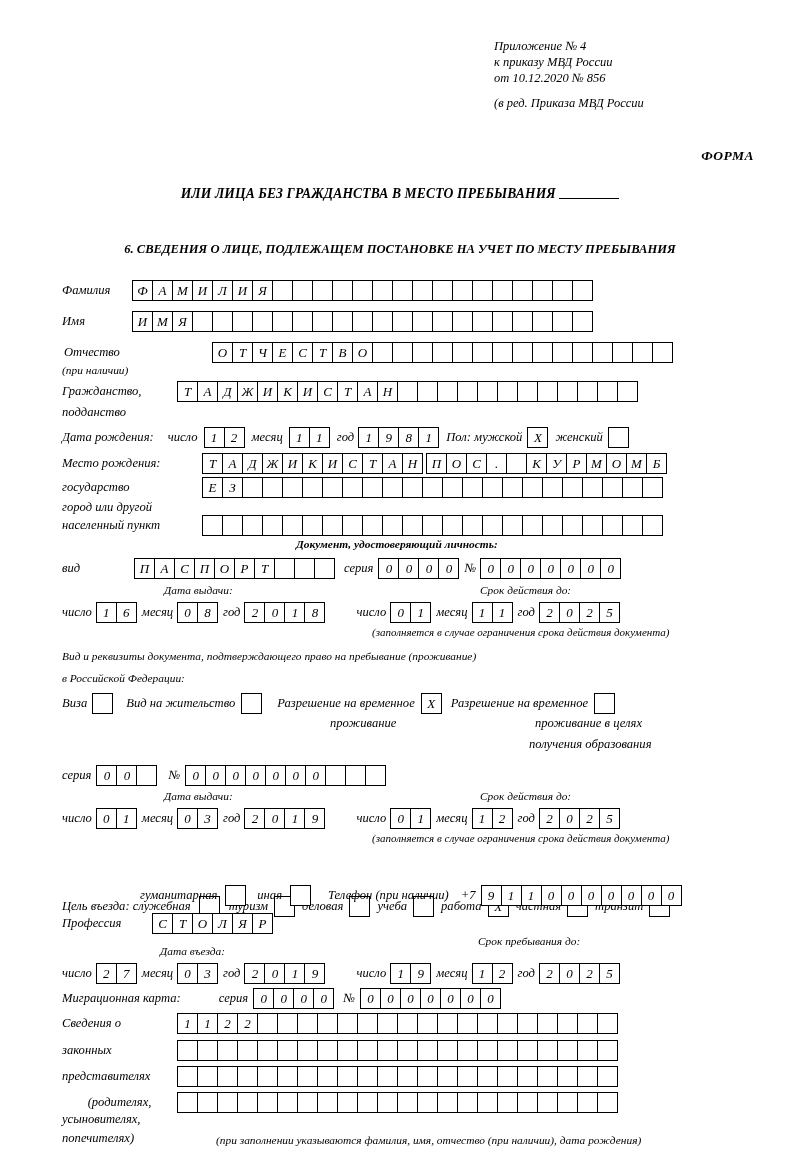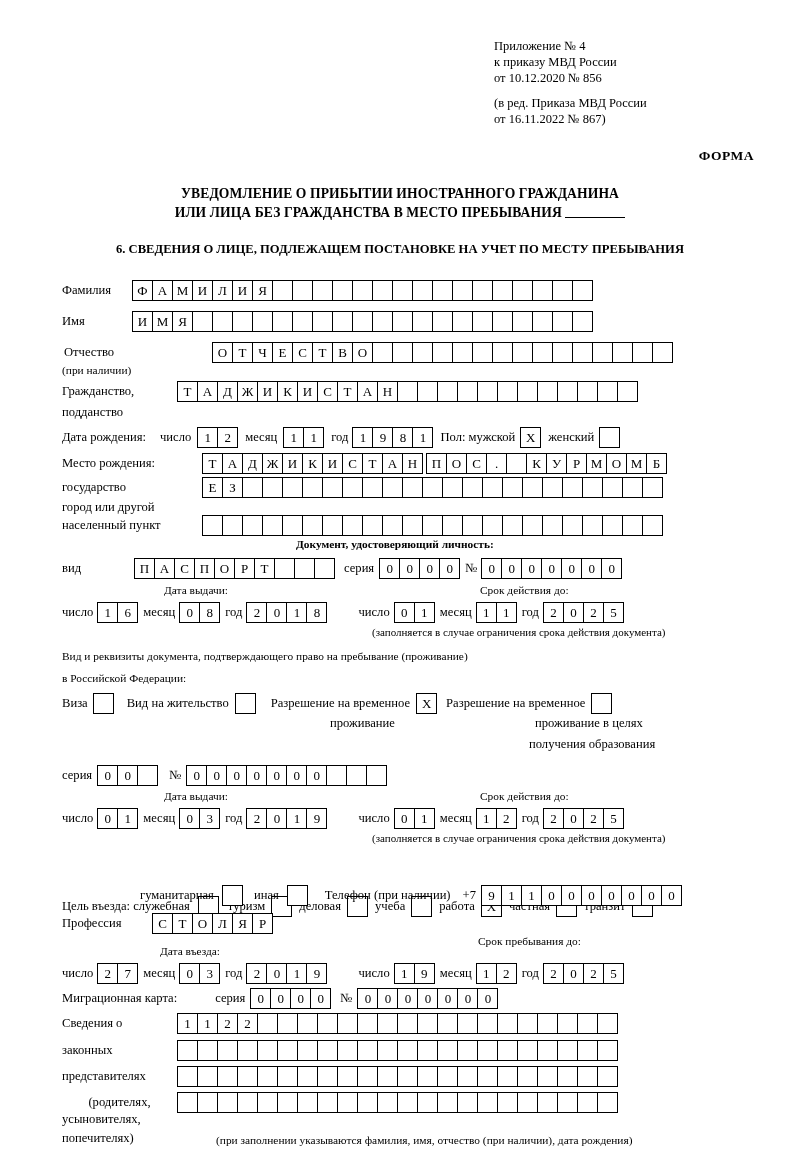--- a/index.html
+++ b/index.html
@@ -3,21 +3,21 @@
 <meta charset="utf-8">
 <style>
   html,body{margin:0;padding:0;background:#fff;}
   body{
     width:800px;height:1163px;
     font-family:"Liberation Serif", serif;
     color:#000;
     position:relative;
     overflow:hidden;
   }
-  .page{position:relative;width:800px;height:814px;padding:0;box-sizing:border-box;}
+  .page{position:relative;width:800px;height:814px;padding:0;box-sizing:border-box;font-style:italic;}
 
   
   .hdr{
     position:absolute; top:38px; right:46px; width:260px;
     font-size:12.5px; line-height:16px; text-align:left;
   }
   .hdr .l{display:block;white-space:nowrap;}
   .hdr .gap{height:9px;}
   .forma{
     position:absolute; top:148px; right:46px;
@@ -62,26 +62,24 @@
 <body>
 
 <div class="page">
 
   <div class="hdr">
     <span class="l">Приложение № 4</span>
     <span class="l">к приказу МВД России</span>
     <span class="l">от 10.12.2020 № 856</span>
     <div class="gap"></div>
     <span class="l">(в ред. Приказа МВД России</span>
-    <span class="l">от 16.11.2022 № 867)</span>
   </div>
   <div class="forma">ФОРМА</div>
 
   <div class="title">
-    <div>УВЕДОМЛЕНИЕ О ПРИБЫТИИ ИНОСТРАННОГО ГРАЖДАНИНА</div>
     <div><span>ИЛИ ЛИЦА БЕЗ ГРАЖДАНСТВА В МЕСТО ПРЕБЫВАНИЯ</span> <span class="underline"></span></div>
   </div>
 
   <div class="section1">6. СВЕДЕНИЯ О ЛИЦЕ, ПОДЛЕЖАЩЕМ ПОСТАНОВКЕ НА УЧЕТ ПО МЕСТУ ПРЕБЫВАНИЯ</div>
 
   <div id="rows">
       <div class="row" style="top: 280px; left: 62px;">
         <span class="lbl" style="width: 70px;">Фамилия</span>
         <div class="boxes">
           <div class="bx">Ф</div>

